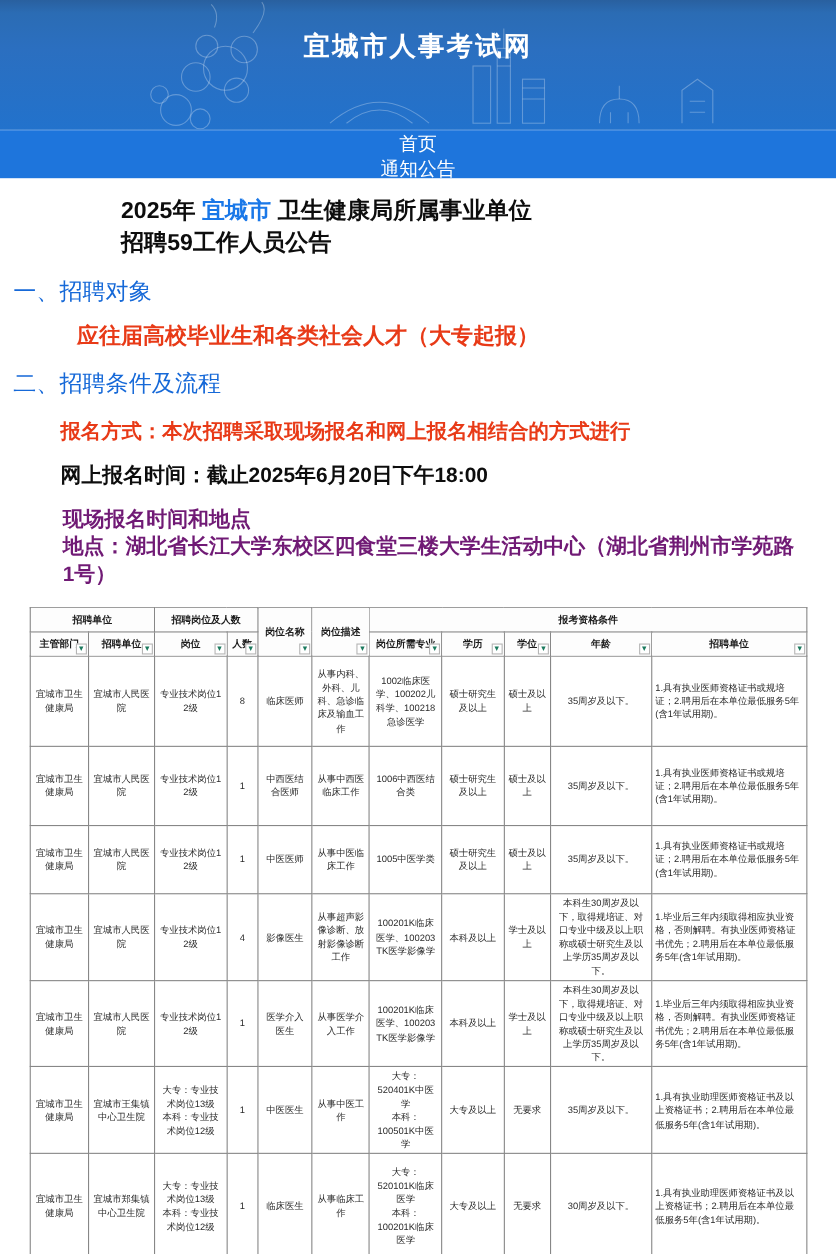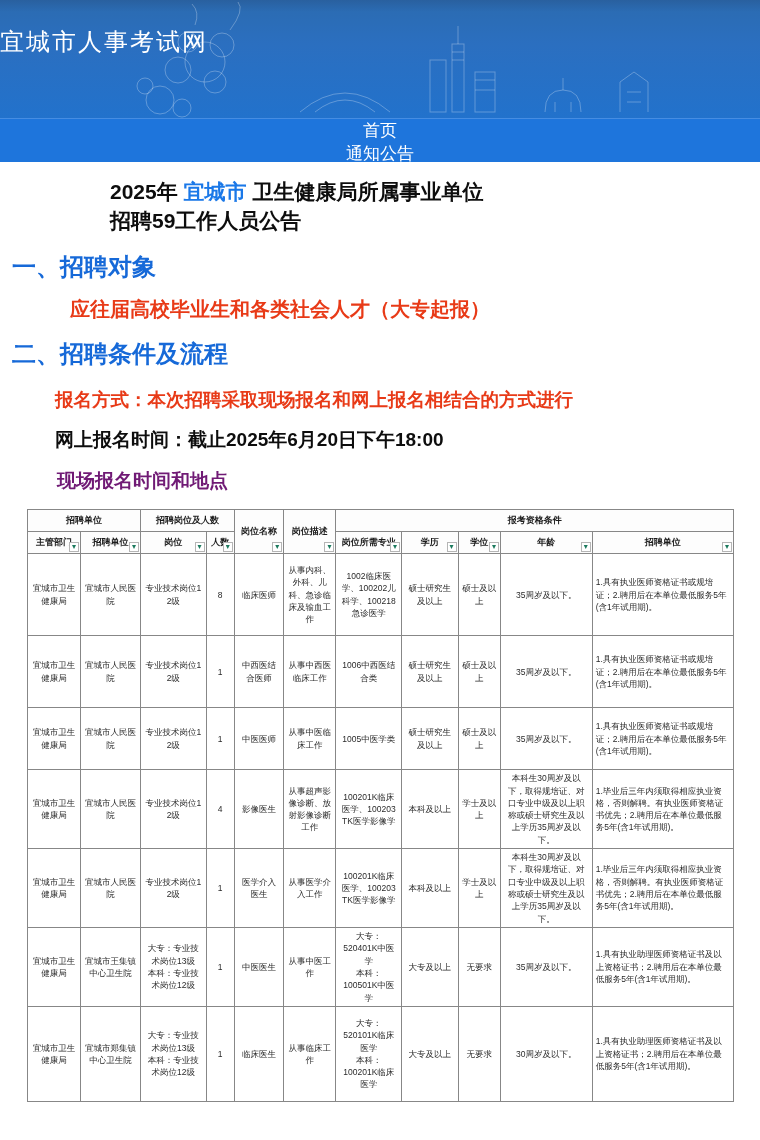--- a/index.html
+++ b/index.html
@@ -7,34 +7,34 @@
     --highlight-blue:#1a78e8; --alert-red:#e83a17;
   }
   *{margin:0;padding:0;box-sizing:border-box;}
   body{font-family:"Liberation Sans","DejaVu Sans",sans-serif;background:#fff;}
   .page{width:760px;height:1140px;overflow:hidden;background:#fff;position:relative;}
 
   
   .banner{height:118px;position:relative;
     background:linear-gradient(180deg,#29609f 0%,#2b6cb4 10%,var(--banner-blue) 38%,#2272cc 100%);}
   .banner svg.art{position:absolute;left:0;top:0;width:100%;height:100%;}
-  .site-title{position:absolute;top:26px;left:0;width:100%;
-    color:#fff;font-size:24px;font-weight:400;letter-spacing:2px;}
+  .site-title{position:absolute;top:26px;left:0;width:100%;text-align:center;
+    color:#fff;font-size:24px;font-weight:700;letter-spacing:2px;}
 
   
   .nav{height:44px;background:var(--nav-blue);display:flex;align-items:center;
     justify-content:space-between;padding:0 10px;border-top:1px solid rgba(255,255,255,.18);flex-direction:column;}
   .nav-item{color:#fff;font-size:17px;font-weight:500;cursor:pointer;white-space:nowrap;}
 
   
   .content{padding:0 10px;}
   .article-title{margin:16px 0 0 100px;width:580px;font-size:21px;line-height:1.38;
     font-weight:800;color:#0d0d0d;}
   .article-title .hl{color:var(--highlight-blue);}
-  .sec-heading{margin:15px 0 0 2px;font-size:24px;font-weight:700;color:var(--heading-blue);}
+  .sec-heading{margin:15px 0 0 2px;font-size:21px;font-weight:400;color:var(--heading-blue);}
   .red-line{margin:13px 0 0 60px;font-size:20px;font-weight:800;color:var(--alert-red);}
   .reg-method{margin:17px 0 0 45px;font-size:18.5px;font-weight:800;color:var(--alert-red);}
   .bold-line{margin:15px 0 0 45px;font-size:19px;font-weight:800;color:#0d0d0d;}
   .bold-block{margin:15px 0 0 47px;font-size:19px;font-weight:800;color:#701a75;
     width:668px;line-height:1.33;}
 
   
   table.jobs{border-collapse:collapse;margin:16px 0 0 17px;width:707px;
     font-size:8.5px;color:#2a2a2a;table-layout:fixed;}
   table.jobs th,table.jobs td{border:1px solid #878787;padding:2px 3px;
@@ -94,20 +94,21 @@
     </div>
 
     <div class="sec-heading">一、招聘对象</div>
     <div class="red-line">应往届高校毕业生和各类社会人才（大专起报）</div>
     <div class="sec-heading">二、招聘条件及流程</div>
 
     <div class="reg-method">报名方式：本次招聘采取现场报名和网上报名相结合的方式进行</div>
     <div class="bold-line">网上报名时间：截止2025年6月20日下午18:00</div>
     <div class="bold-block">
       <div>现场报名时间和地点</div>
+      <div>地点：湖北省长江大学东校区四食堂三楼大学生活动中心（湖北省荆州市学苑路1号）</div>
     </div>
 
     <table class="jobs">
       <colgroup>
         <col style="width:7.5%">
           <col style="width:8.5%">
           <col style="width:9.3%">
         <col style="width:4%">
           <col style="width:7%">
           <col style="width:7.4%">

